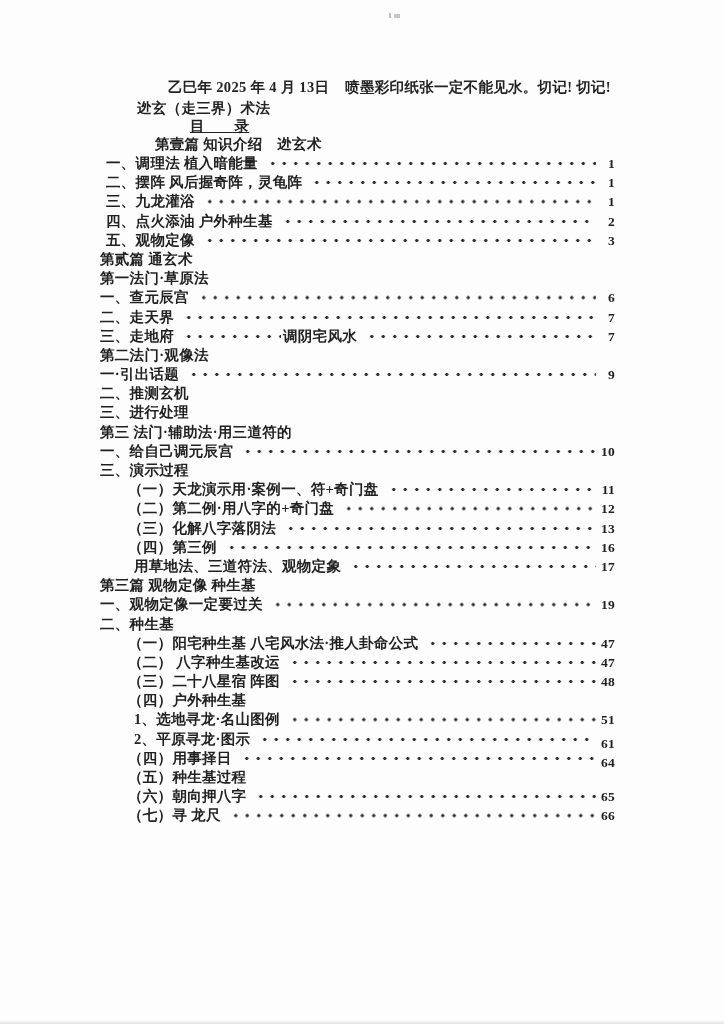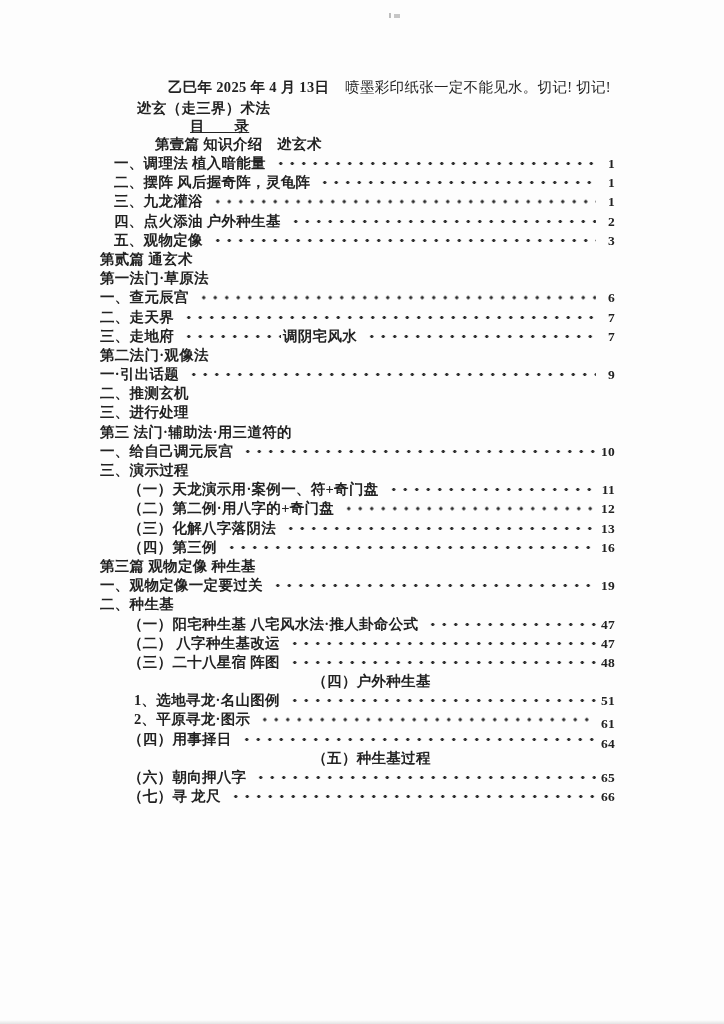--- a/index.html
+++ b/index.html
@@ -44,21 +44,21 @@
     font-size: 14.5px;
     font-weight: 700;
     letter-spacing: 0.3px;
   }
   .dateline {
     margin-left: 68px;
     height: 21px;
     white-space: nowrap;
   }
   .dateline .date-part { font-weight: 600; text-align: center; }
-  .dateline .warn-part { font-weight: 400; margin-left: 12px; }
+  .dateline .warn-part { font-weight: 700; margin-left: 12px; }
   .doc-title {
     margin-left: 37px;
     height: 18px;
     white-space: nowrap;
   }
   .toc-heading {
     margin-left: 90px;
     height: 18px;
     white-space: nowrap;
     text-decoration: underline;
@@ -92,23 +92,23 @@
   }
   .page-num {
     flex: 0 0 auto;
     font-size: 13.5px;
     min-width: 16px;
     text-align: right;
   }
   .page-num.low { position: relative; top: 4px; }
   
   .l0 { margin-left: 0; }
-  .l1 { margin-left: 14px; }
+  .l1 { margin-left: 6px; }
   .l2 { }
-  .l3 { margin-left: 28px; justify-content: center; }
+  .l3 { margin-left: 28px; }
   .l3b { margin-left: 34px; }
   .lc { }
 </style>
 </head>
 <body>
 
 <div class="page">
 
   <div class="scan-topmark">
     <div class="m1"></div>
@@ -215,20 +215,25 @@
         <div class="row l3">
           <span class="t">（三）化解八字落阴法</span>
           <div class="leader"></div>
           <span class="page-num">13</span>
         </div>
         <div class="row l3">
           <span class="t">（四）第三例</span>
           <div class="leader"></div>
           <span class="page-num">16</span>
         </div>
+        <div class="row l3b">
+          <span class="t">用草地法、三道符法、观物定象</span>
+          <div class="leader"></div>
+          <span class="page-num">17</span>
+        </div>
         <div class="row lc">
           <span class="t">第三篇 观物定像 种生基</span>
         </div>
         <div class="row l2">
           <span class="t">一、观物定像一定要过关</span>
           <div class="leader"></div>
           <span class="page-num">19</span>
         </div>
         <div class="row l2">
           <span class="t">二、种生基</span>

